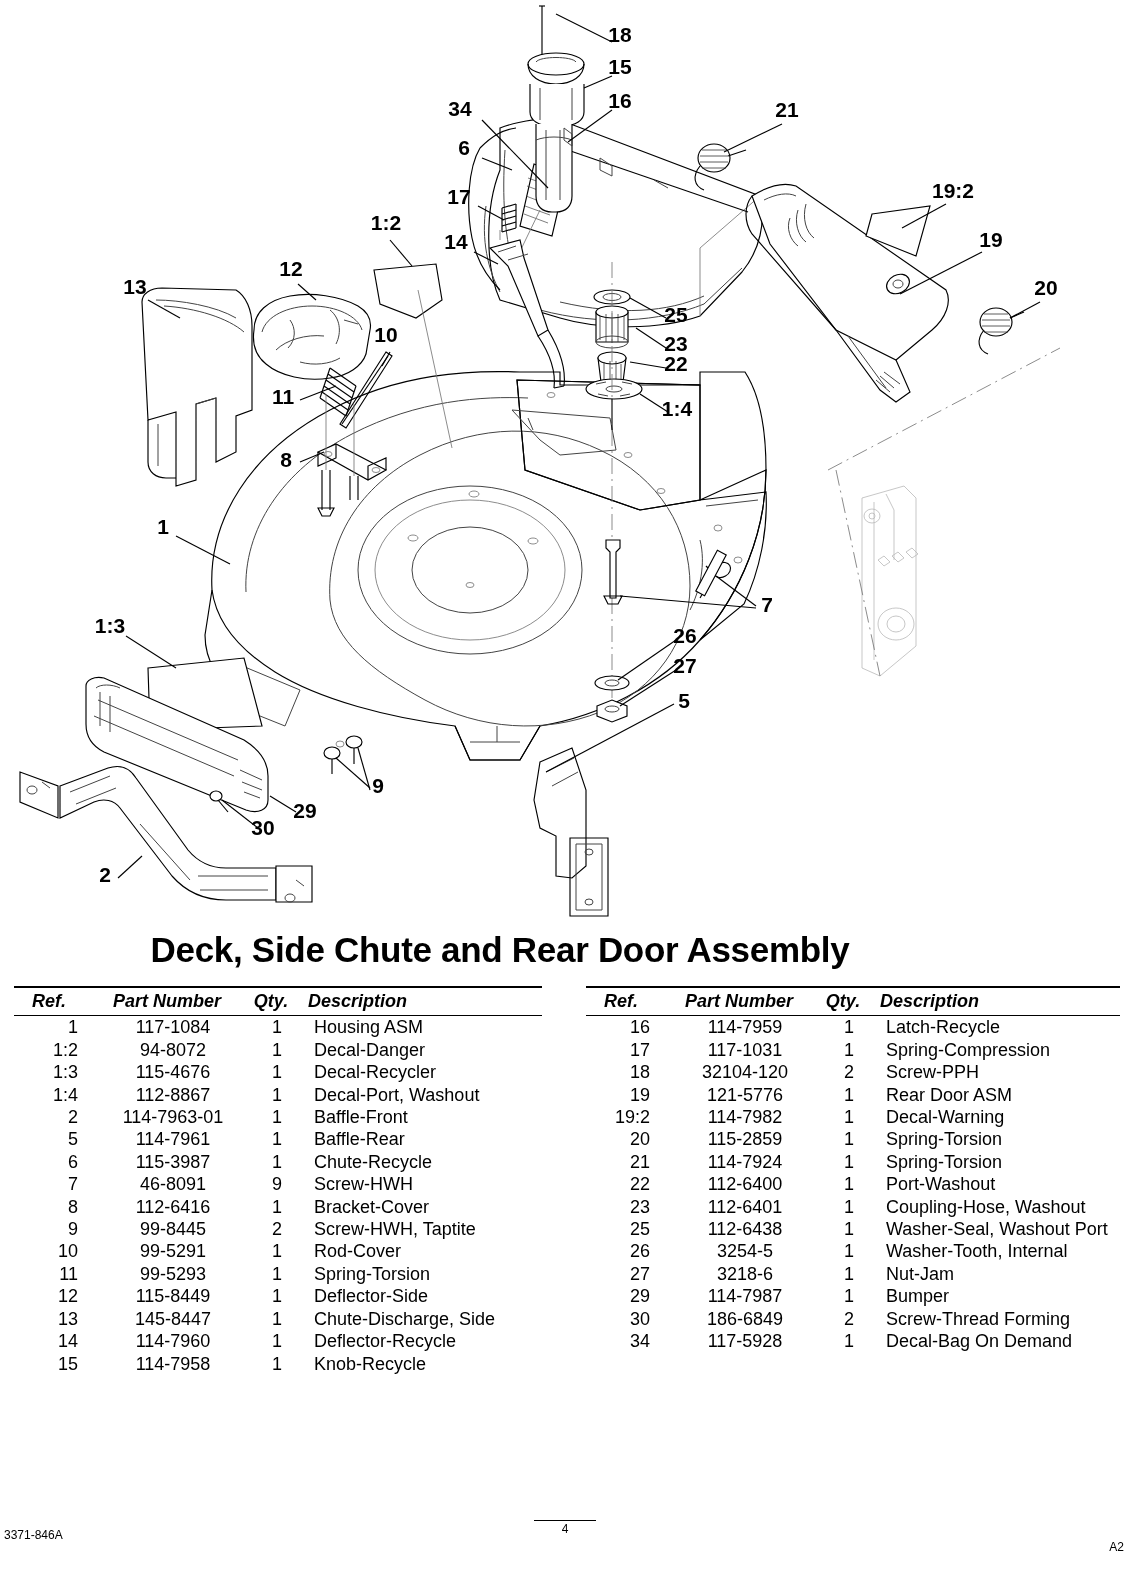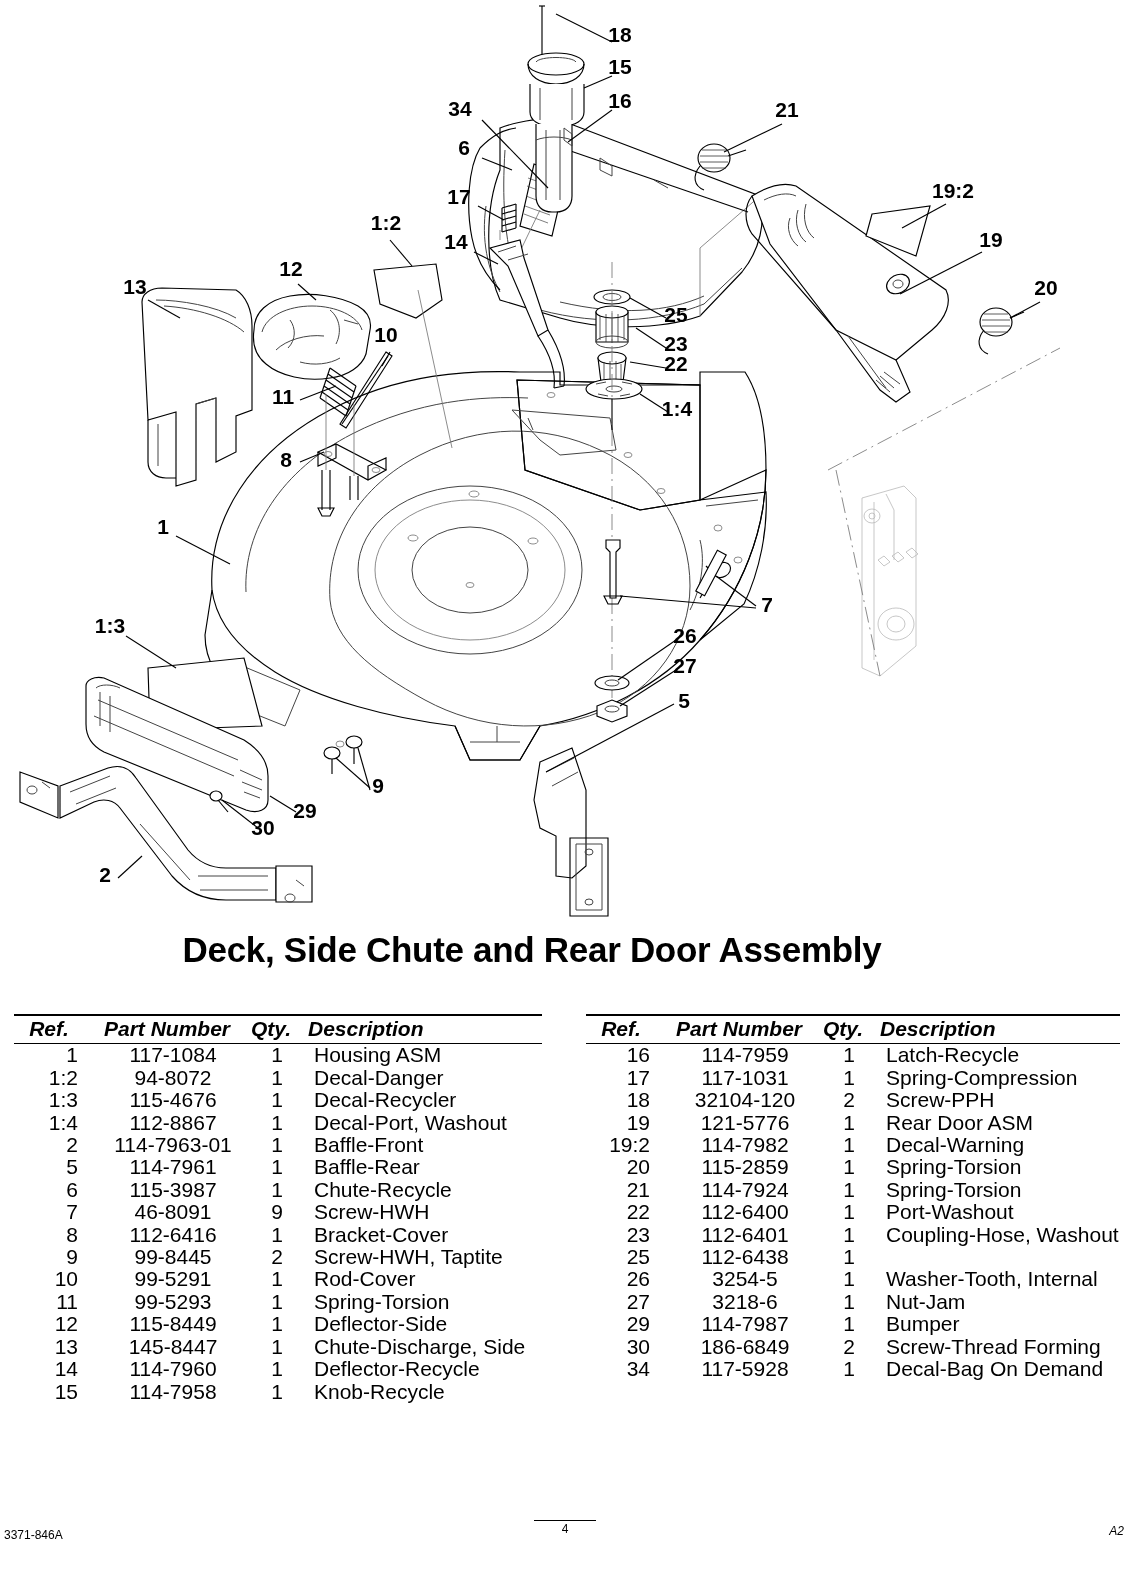--- a/index.html
+++ b/index.html
@@ -15,42 +15,42 @@
   .pt{stroke:#444;stroke-width:1;fill:none;}
   .pt2{stroke:#777;stroke-width:.85;fill:none;}
   .faint{stroke:#b9b9b9;stroke-width:.8;fill:none;}
   .dash{stroke:#777;stroke-width:.85;fill:none;stroke-dasharray:16 5 2 5;}
   .fillw{fill:#fff;}
   .hatch{stroke:#333;stroke-width:.8;fill:none;}
 
   
   #title{
     position:absolute;left:0;top:930px;width:1000px;text-align:center;
-    font-size:35px;font-weight:700;letter-spacing:-.3px;margin-left:32px;
+    font-size:35px;font-weight:700;letter-spacing:-.3px;
   }
   
-  .tbl{position:absolute;top:986px;font-size:21px;line-height:22.4px;margin-top:28px;}
+  .tbl{position:absolute;top:986px;font-size:18px;line-height:22.4px;}
   #tbl-left{left:14px;width:528px;}
   #tbl-right{left:586px;width:534px;}
   .rule-top{border-top:2.4px solid #000;}
   .rule-mid{border-top:1.6px solid #000;}
   .hdr{display:flex;font-weight:700;font-style:italic;padding:2px 0 3px 0;}
   .row{display:flex;align-items:flex-start;}
   .c-ref{width:64px;text-align:right;padding-right:6px;flex:none;}
   .c-pn{width:150px;text-align:center;padding-left:14px;flex:none;}
   .c-qty{width:58px;text-align:center;flex:none;}
   .c-desc{flex:1;padding-left:8px;}
   .hdr .c-ref{text-align:center;padding-right:0;width:70px;}
   .hdr .c-pn{padding-left:8px;}
   .hdr .c-qty{text-align:center;}
   .hdr .c-desc{padding-left:8px;}
   
   #footer{position:absolute;left:0;top:1520px;width:1130px;height:40px;font-size:12px;}
   #foot-left{position:absolute;left:4px;top:8px;}
-  #foot-right{position:absolute;right:6px;top:4px;font-style:italic;}
+  #foot-right{position:absolute;right:6px;top:20px;}
   #foot-center{position:absolute;left:0;top:0;width:1130px;text-align:center;}
   #page-rule{width:62px;height:0;border-top:1.8px solid #000;margin:0 auto 1px auto;}
 </style>
 </head>
 <body>
 
 <div id="diagram">
 <svg viewBox="0 0 1130 935" xmlns="http://www.w3.org/2000/svg">
 
   <g>
@@ -635,20 +635,21 @@
       <div class="row">
         <div class="c-ref">23</div>
         <div class="c-pn">112-6401</div>
         <div class="c-qty">1</div>
         <div class="c-desc">Coupling-Hose, Washout</div>
       </div>
       <div class="row">
         <div class="c-ref">25</div>
         <div class="c-pn">112-6438</div>
         <div class="c-qty">1</div>
+        <div class="c-desc">Washer-Seal, Washout Port</div>
       </div>
       <div class="row">
         <div class="c-ref">26</div>
         <div class="c-pn">3254-5</div>
         <div class="c-qty">1</div>
         <div class="c-desc">Washer-Tooth, Internal</div>
       </div>
       <div class="row">
         <div class="c-ref">27</div>
         <div class="c-pn">3218-6</div>

